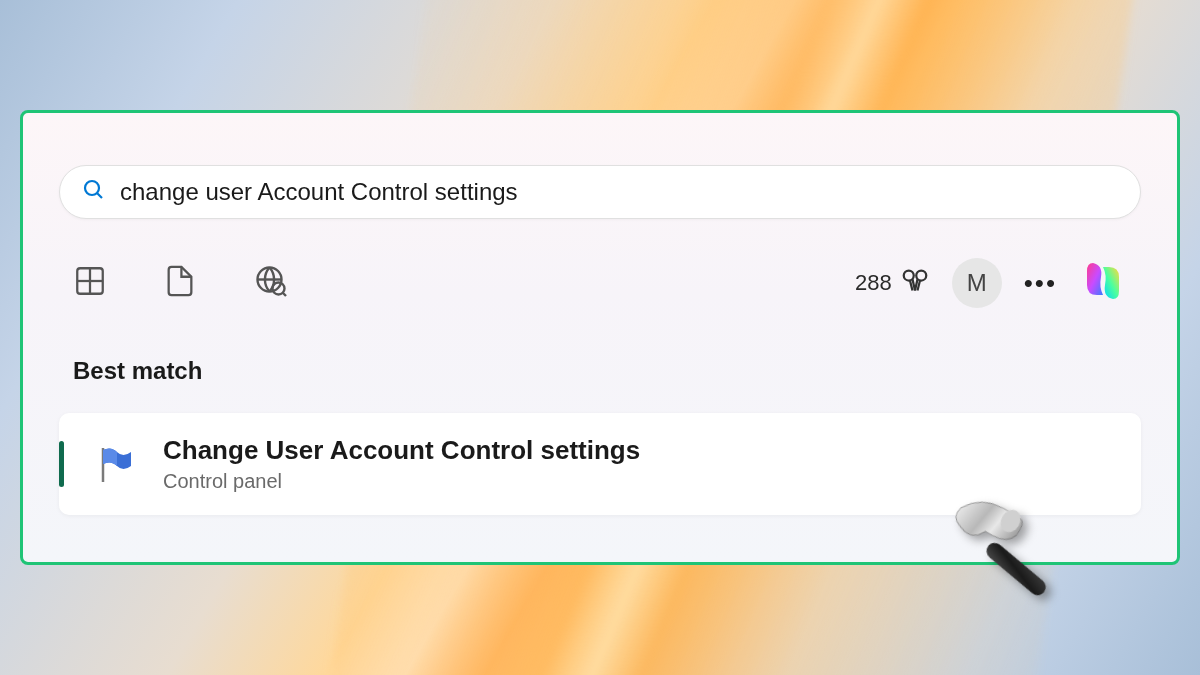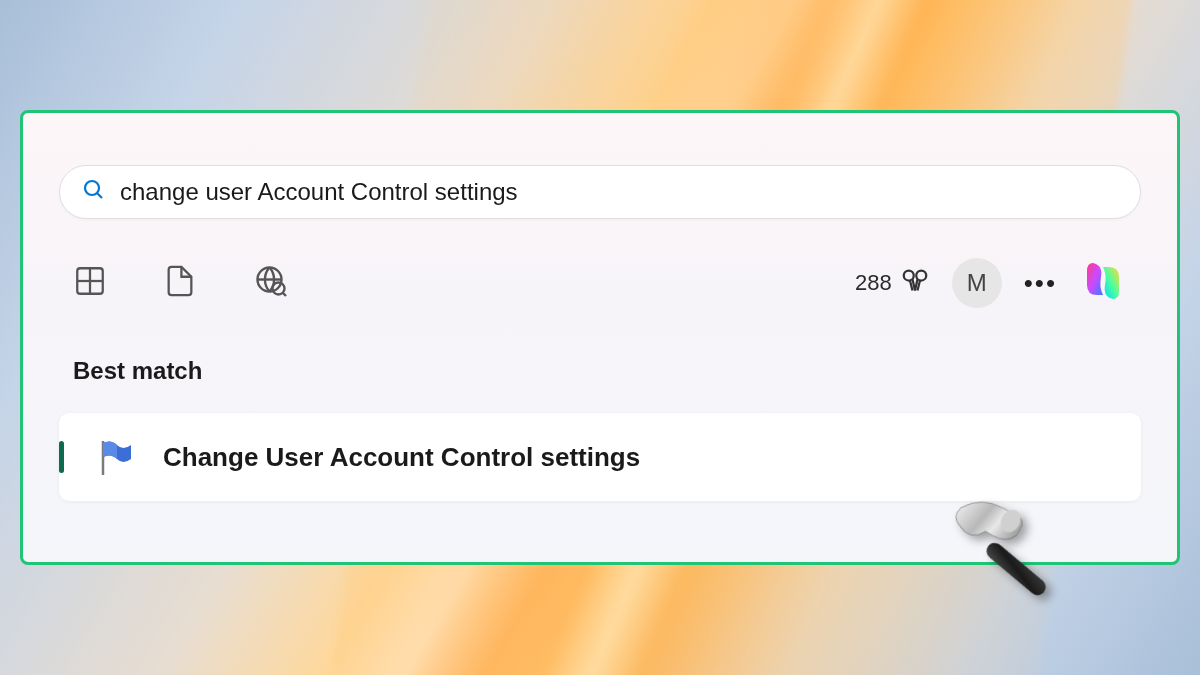--- a/index.html
+++ b/index.html
@@ -256,20 +256,21 @@
     <div class="result-accent"></div>
     <div class="result-icon">
       <svg width="44" height="44" viewBox="0 0 44 44">
         <line x1="10" y1="6" x2="10" y2="40" stroke="#7a7a7a" stroke-width="2.5"></line>
         <path d="M10 8 Q18 4 24 10 Q30 16 38 10 L38 24 Q30 30 24 24 Q18 18 10 22 Z" fill="#3b6fd6"></path>
         <path d="M10 8 Q18 4 24 10 L24 24 Q18 18 10 22 Z" fill="#5a8ae8"></path>
       </svg>
     </div>
     <div class="result-text">
       <span class="result-title">Change User Account Control settings</span>
+      <span class="result-subtitle">Control panel</span>
     </div>
   </div>
 
 </div>
 
 <svg class="hammer" viewBox="0 0 120 120">
   <defs>
     <linearGradient id="metal" x1="0%" y1="0%" x2="100%" y2="100%">
       <stop offset="0%" stop-color="#f0f0f0"></stop>
       <stop offset="40%" stop-color="#b8b8b8"></stop>

